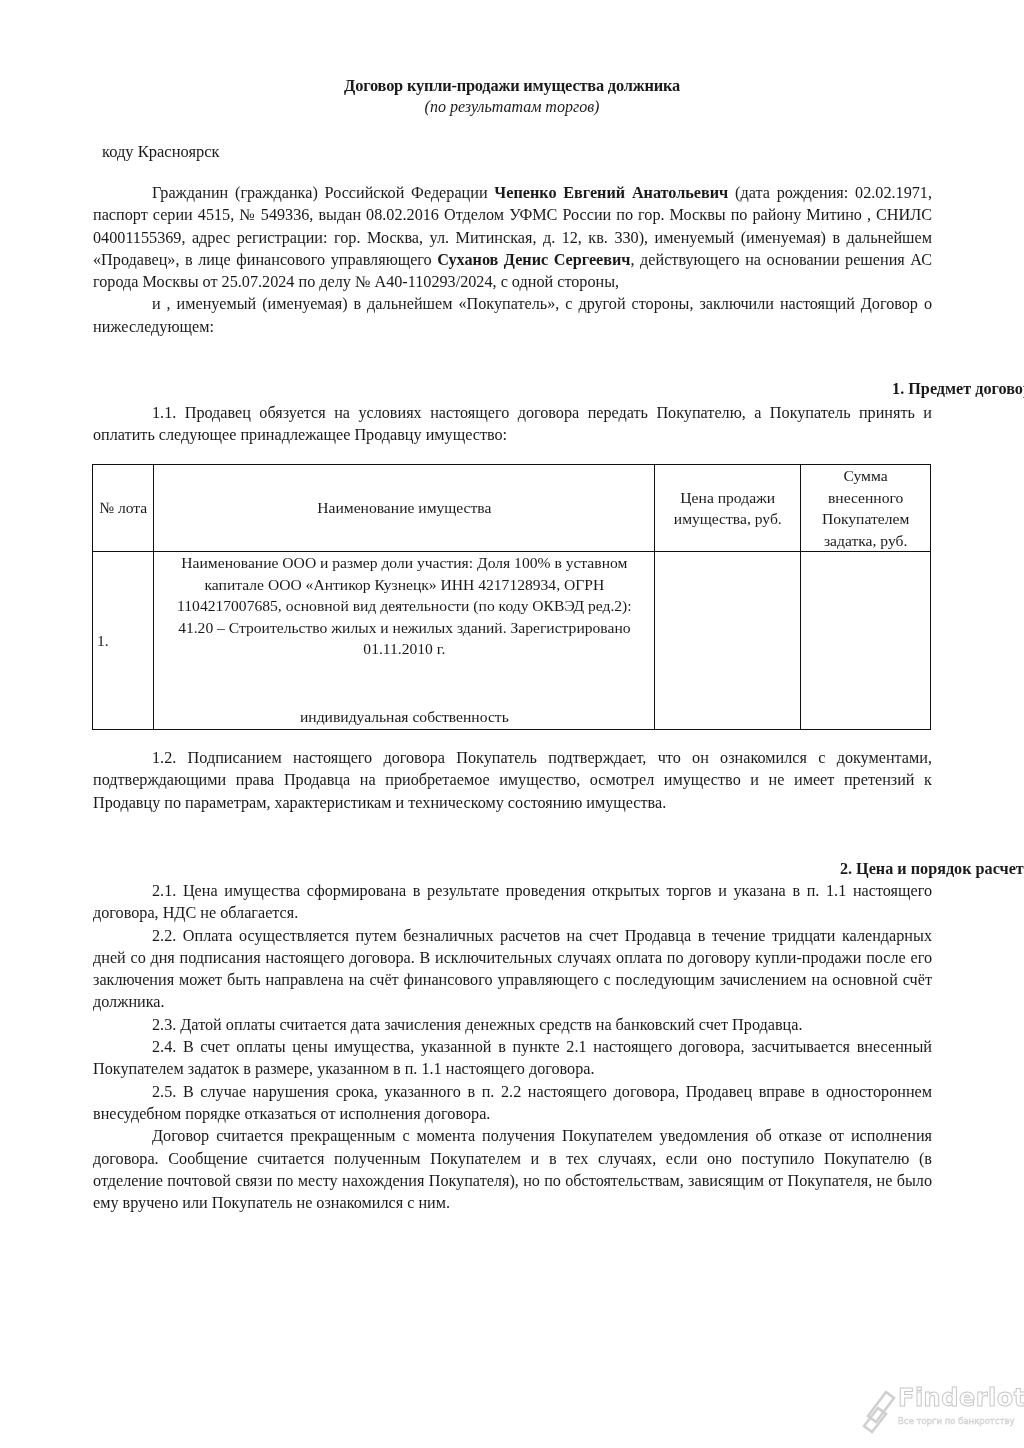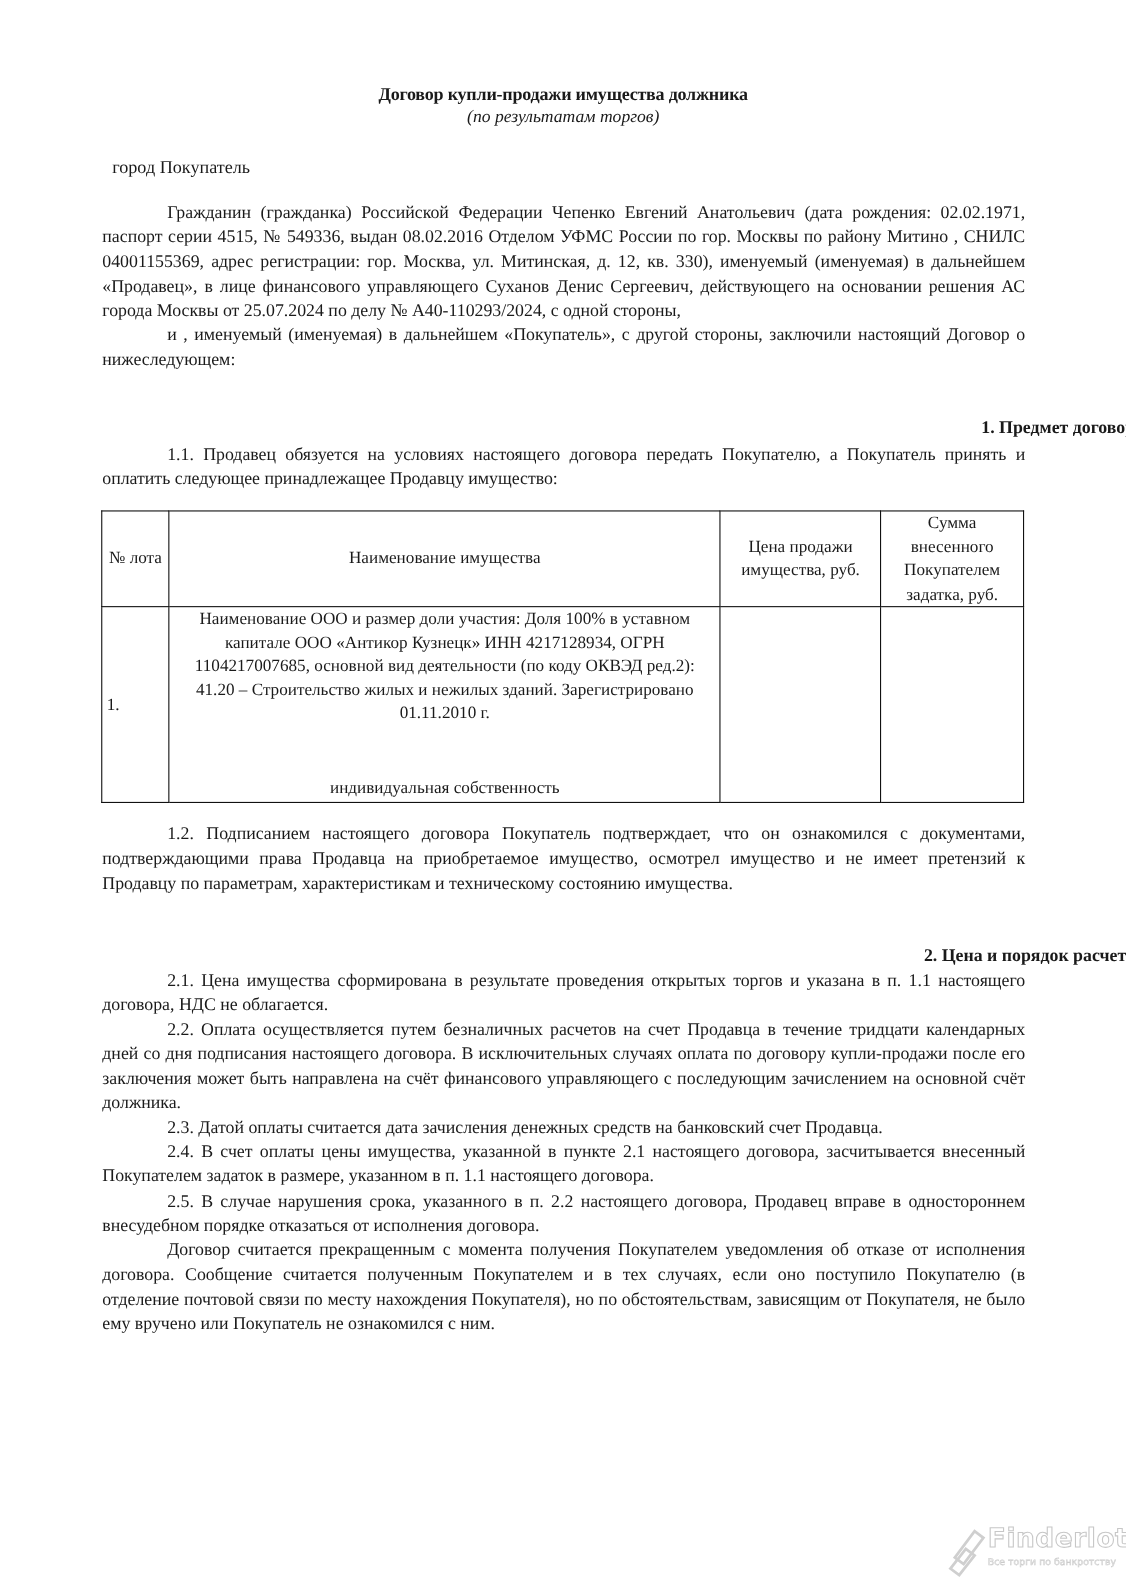--- a/index.html
+++ b/index.html
@@ -21,21 +21,21 @@
   .block {
     position: absolute; left: 93px; width: 839px;
     font-size: 16.2px; line-height: 22.3px; text-align: justify;
     text-align-last: auto;
   }
   .block p { margin: 0; text-indent: 59px; text-align: justify; }
   .heading {
     position: absolute; left: 16px; width: 1024px; text-align: right;
     font-weight: bold; font-size: 16.2px;
   }
-  b { font-weight: normal; }
+  b { font-weight: bold; }
 
   table.lots {
     position: absolute; left: 92px; top: 464px; width: 839px; height: 266px;
     border-collapse: collapse; font-size: 15.6px; line-height: 21.5px;
   }
   table.lots td, table.lots th {
     border: 1.5px solid #111; padding: 0 4px; font-weight: normal;
   }
   table.lots th { text-align: center; vertical-align: middle; height: 84px; }
   .col-no { width: 52px; }
@@ -60,21 +60,21 @@
   }
   .wm-logo { position: absolute; left: 2px; top: 6px; }
 </style>
 </head>
 <body>
 
 <div class="page">
 
   <div class="title">Договор купли-продажи имущества должника</div>
   <div class="subtitle">(по результатам торгов)</div>
-  <div class="city">город Покупатель</div>
+  <div class="city">коду Красноярск</div>
 
   <div class="block" style="top:182px;">
     <p><span>Гражданин (гражданка) Российской Федерации </span><b>Чепенко Евгений Анатольевич</b><span> (дата рождения: 02.02.1971, паспорт серии 4515, № 549336, выдан 08.02.2016 Отделом УФМС России по гор. Москвы по району Митино , СНИЛС 04001155369, адрес регистрации: гор. Москва, ул. Митинская, д. 12, кв. 330), именуемый (именуемая) в дальнейшем «Продавец», в лице финансового управляющего </span><b>Суханов Денис Сергеевич</b><span>, действующего на основании решения АС города Москвы от 25.07.2024 по делу № А40-110293/2024, с одной стороны,</span></p>
     <p>и , именуемый (именуемая) в дальнейшем «Покупатель», с другой стороны, заключили настоящий Договор о нижеследующем:</p>
   </div>
 
   <div class="heading" style="top:380px;">1. Предмет договора</div>
   <div class="block" style="top:402px;">
     <p>1.1. Продавец обязуется на условиях настоящего договора передать Покупателю, а Покупатель принять и оплатить следующее принадлежащее Продавцу имущество:</p>
   </div>

